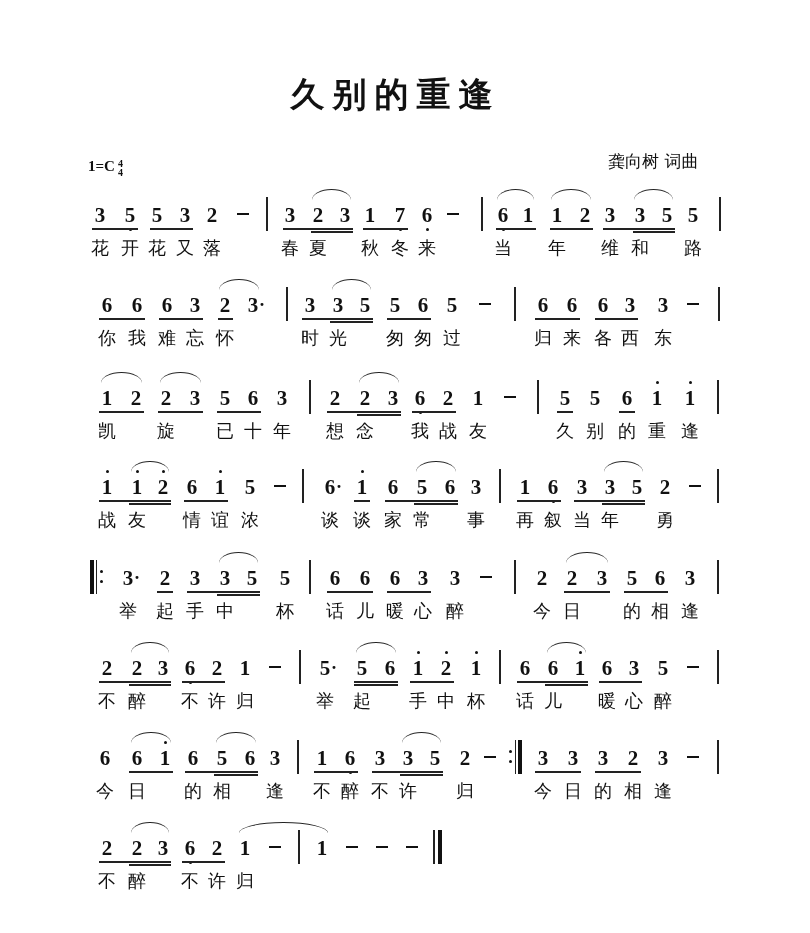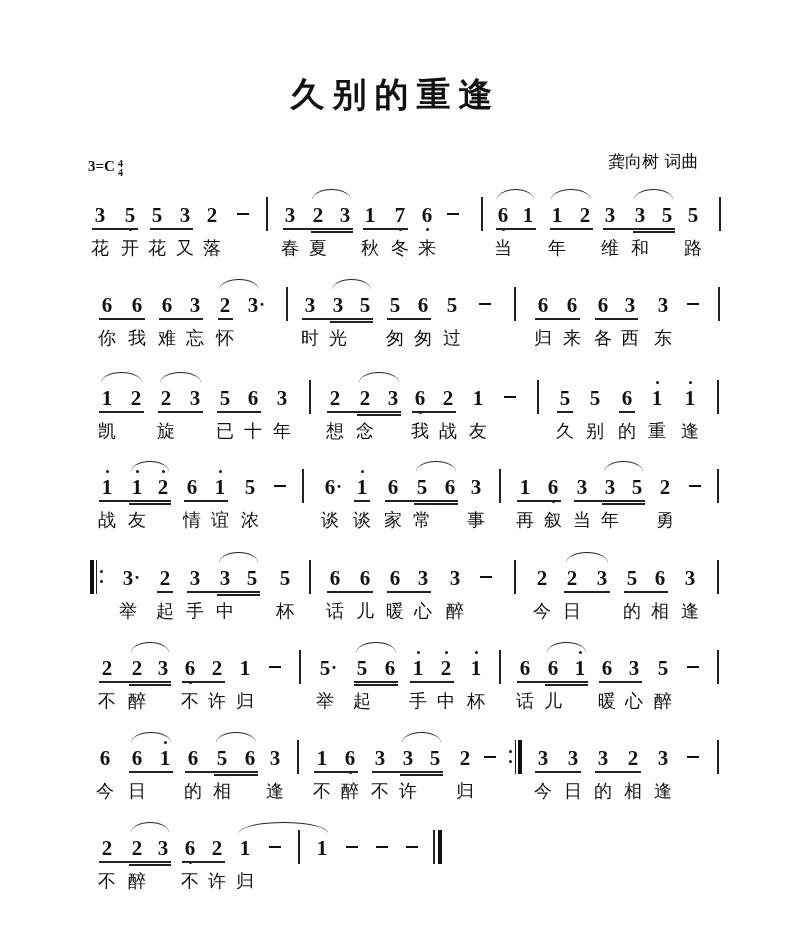--- a/index.html
+++ b/index.html
@@ -28,21 +28,21 @@
   .repend .thin { position:absolute; left:6px; top:0; width:1px; height:34px; background:#222; }
   .repend .thick { position:absolute; left:9px; top:0; width:4px; height:34px; background:#111; }
   .beam { position:absolute; height:1.5px; background:#222; }
   .slur { position:absolute; top:-14px; height:10px; border-top:1.5px solid #222; border-radius:50% 50% 0 0 / 100% 100% 0 0; }
   .lyric { position:absolute; top:34px; width:22px; margin-left:-11px; text-align:center; font-family:"DejaVu Sans", sans-serif; font-size:18px; line-height:22px; }
 </style>
 </head>
 <body>
 
 <div class="title">久别的重逢</div>
-<div class="key"><span>3=C</span><span class="ts"><span>4</span><br><span>4</span></span></div>
+<div class="key"><span>1=C</span><span class="ts"><span>4</span><br><span>4</span></span></div>
 <div class="author">龚向树 词曲</div>
 
 <div id="score">
     <div class="line" style="top: 203px;">
       <div class="note" style="left: 100px;"><span>3</span></div>
       <div class="note" style="left: 130px;"><span>5</span><span class="lo"></span></div>
       <div class="note" style="left: 157px;"><span>5</span></div>
       <div class="note" style="left: 185px;"><span>3</span></div>
       <div class="note" style="left: 212px;"><span>2</span></div>
       <div class="dash" style="left: 243px;"></div>

